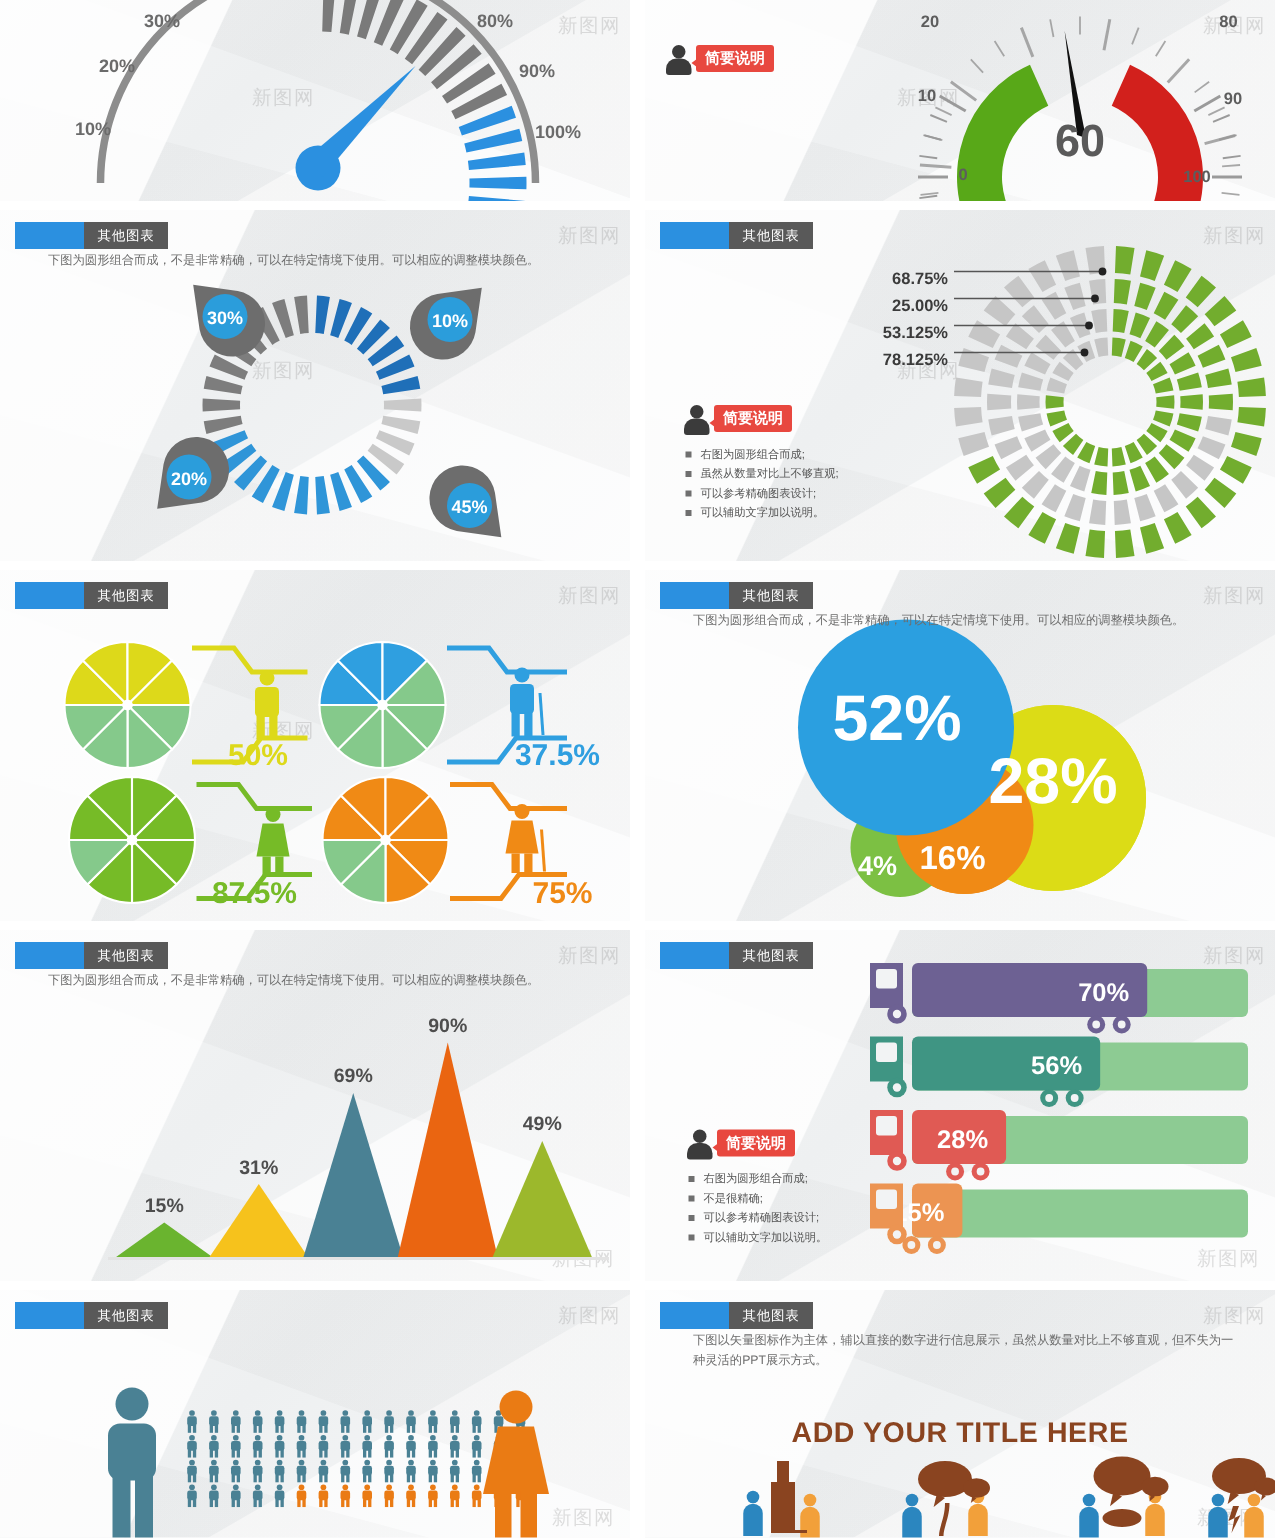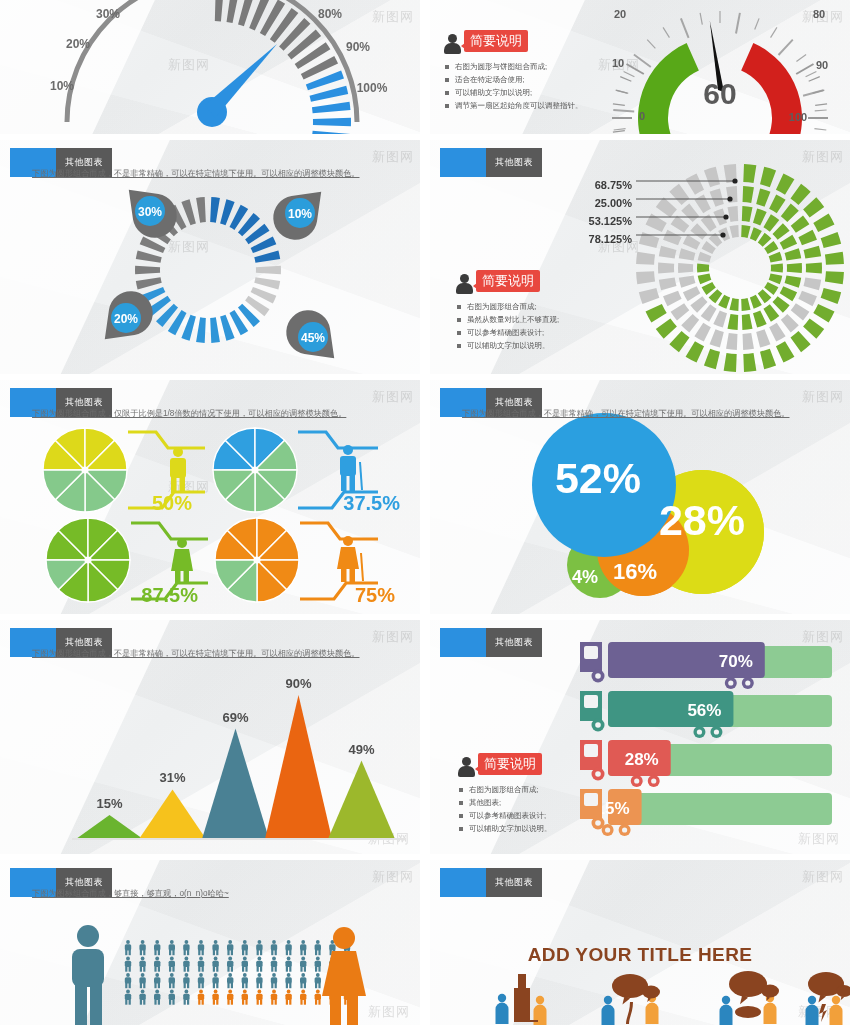--- a/index.html
+++ b/index.html
@@ -42,44 +42,44 @@
     font-family:"DejaVu Sans",sans-serif;
     transform:rotate(0deg);
   }
   .wm.a{ right:6px; top:8px; }
   .wm.b{ right:10px; bottom:6px; }
   .wm.c{ left:40%; top:42%; }
 
   
   .badge{
     position:absolute; left:10px; top:8px;
-    display:flex; align-items:stretch; height:29px; z-index:5;
+    display:flex; align-items:stretch; height:18px; z-index:5;
   }
   .badge .sq{ width:46px; background:#2b90e0; }
   .badge .lb{
     background:#595959; color:#fff; font-size:9px;
     padding:0 9px; display:flex; align-items:center;
     letter-spacing:.5px; white-space:nowrap;
   }
   .desc{
     position:absolute; left:32px; top:28px; right:18px;
-    font-size:8.2px; color:#6d6d6d; line-height:1.55; z-index:5;text-decoration:underline;
+    font-size:8.2px; color:#6d6d6d; line-height:1.55; z-index:5;
   }
   .desc.two{ right:24px; }
 
   
   .note{ position:absolute; z-index:5; }
   .note-head{ display:flex; align-items:flex-end; gap:3px; }
   .person-ico{ width:17px; height:20px; position:relative; }
   .person-ico .h{ position:absolute; left:4px; top:0; width:9px; height:9px; border-radius:50%; background:#3b3b3b;}
   .person-ico .b{ position:absolute; left:0; top:9px; width:17px; height:11px; background:#3b3b3b; border-radius:7px 7px 2px 2px;}
   .note-tag{
-    background:#e8483f; color:#fff; font-size:13px;
+    background:#e8483f; color:#fff; font-size:10px;
     padding:2px 6px; border-radius:2px; margin-bottom:2px;
-    position:relative; white-space:nowrap;
+    position:relative; white-space:nowrap;font-weight:bold;
   }
   .note-tag::before{
     content:""; position:absolute; left:-3px; bottom:3px;
     border-top:3px solid transparent; border-bottom:3px solid transparent;
     border-right:4px solid #e8483f;
   }
   .note ul{ list-style:none; margin-top:6px; }
   .note li{
     font-size:7.5px; color:#555; line-height:1.75;
     padding-left:11px; position:relative; white-space:nowrap;
@@ -149,26 +149,20 @@
     <span class="wm a">新图网</span>
     <span class="wm c">新图网</span>
     <div class="note" style="left:14px; top:30px;">
       <div class="note-head">
         <div class="person-ico">
             <div class="h"></div>
             <div class="b"></div>
           </div>
         <div class="note-tag">简要说明</div>
       </div>
-      <ul>
-        <li>右图为圆形与饼图组合而成;</li>
-        <li>适合在特定场合使用;</li>
-        <li>可以辅助文字加以说明;</li>
-        <li>调节第一扇区起始角度可以调整指针。</li>
-      </ul>
     </div>
     <div class="svgwrap">
       <svg viewBox="0 0 420 134" width="420" height="134">
         <g id="g2">
             <line x1="245.99999999999994" y1="194.21023553303058" x2="235.99999999999994" y2="211.53074360871935" stroke="#9a9a9a" stroke-width="2"></line>
             <line x1="231.5589028151628" y1="194.16192066795855" x2="224.25376566705813" y2="203.68216075145338" stroke="#9a9a9a" stroke-width="1.3"></line>
             <line x1="222.11774900609143" y1="185.88225099390854" x2="213.63246763185285" y2="194.36753236814712" stroke="#9a9a9a" stroke-width="1.3"></line>
             <line x1="213.83807933204142" y1="176.4410971848372" x2="204.3178392485466" y2="183.7462343329418" stroke="#9a9a9a" stroke-width="1.3"></line>
             <line x1="213.78976446696942" y1="162" x2="196.46925639128062" y2="172" stroke="#9a9a9a" stroke-width="2"></line>
             <line x1="201.30756487891645" y1="154.73760950704857" x2="190.22101048878102" y2="159.32981069542964" stroke="#9a9a9a" stroke-width="1.3"></line>
@@ -446,21 +440,20 @@
     </div>
   </div>
 
   <div class="slide">
     <span class="wm a">新图网</span>
     <span class="wm c">新图网</span>
     <div class="badge">
       <div class="sq"></div>
       <div class="lb">其他图表</div>
     </div>
-    <div class="desc">下图为圆形组合而成，仅限于比例是1/8倍数的情况下使用，可以相应的调整模块颜色。</div>
     <div class="svgwrap">
       <svg viewBox="0 0 420 234" width="420" height="234">
         <g id="g5">
             <path d="M85 90L43 90A42 42 0 0 1 55.301515190165006 60.301515190165006Z" fill="#ddd91a" stroke="#fff" stroke-width="1.4"></path>
             <path d="M85 90L55.301515190165006 60.301515190165006A42 42 0 0 1 85 48Z" fill="#ddd91a" stroke="#fff" stroke-width="1.4"></path>
             <path d="M85 90L85 48A42 42 0 0 1 114.698484809835 60.301515190165006Z" fill="#ddd91a" stroke="#fff" stroke-width="1.4"></path>
             <path d="M85 90L114.698484809835 60.301515190165006A42 42 0 0 1 127 90Z" fill="#ddd91a" stroke="#fff" stroke-width="1.4"></path>
             <path d="M85 90L127 90A42 42 0 0 1 114.698484809835 119.698484809835Z" fill="#85c98b" stroke="#fff" stroke-width="1.4"></path>
             <path d="M85 90L114.698484809835 119.698484809835A42 42 0 0 1 85 132Z" fill="#85c98b" stroke="#fff" stroke-width="1.4"></path>
             <path d="M85 90L85 132A42 42 0 0 1 55.301515190165006 119.698484809835Z" fill="#85c98b" stroke="#fff" stroke-width="1.4"></path>
@@ -600,21 +593,21 @@
     <div class="note" style="left:28px; top:133px;">
       <div class="note-head">
         <div class="person-ico">
             <div class="h"></div>
             <div class="b"></div>
           </div>
         <div class="note-tag">简要说明</div>
       </div>
       <ul>
         <li>右图为圆形组合而成;</li>
-        <li>其他图表;</li>
+        <li>不是很精确;</li>
         <li>可以参考精确图表设计;</li>
         <li>可以辅助文字加以说明。</li>
       </ul>
     </div>
     <div class="svgwrap">
       <svg viewBox="0 0 420 234" width="420" height="234">
           <g id="g8">
             <rect x="178" y="26" width="224" height="32" rx="4" fill="#8dcb93"></rect>
             <rect x="178" y="22" width="156.8" height="36" rx="4" fill="#6d6193"></rect>
             <text x="322.8" y="47" font-size="17" font-weight="bold" fill="#fff" text-anchor="end">70%</text>
@@ -664,21 +657,20 @@
     </div>
   </div>
 
   <div class="slide">
     <span class="wm a">新图网</span>
     <span class="wm b">新图网</span>
     <div class="badge">
       <div class="sq"></div>
       <div class="lb">其他图表</div>
     </div>
-    <div class="desc">下图为图标组合而成，够直接，够直观，o(n_n)o哈哈~</div>
     <div class="svgwrap">
       <svg viewBox="0 0 420 167" width="420" height="167">
           <g id="g9">
             <g>
               <circle cx="128" cy="82" r="1.9" fill="#4a8194"></circle>
               <path d="M124.8 85h6.4*s" fill="none"></path>
               <rect x="124.8" y="84.2" width="6.4" height="6.4" rx="1.6" fill="#4a8194"></rect>
               <rect x="125.2" y="90" width="2.2" height="5.2" fill="#4a8194"></rect>
               <rect x="128.6" y="90" width="2.2" height="5.2" fill="#4a8194"></rect>
             </g>
@@ -1136,20 +1128,21 @@
     </div>
   </div>
 
   <div class="slide">
     <span class="wm a">新图网</span>
     <span class="wm b">新图网</span>
     <div class="badge">
       <div class="sq"></div>
       <div class="lb">其他图表</div>
     </div>
+    <div class="desc two">下图以矢量图标作为主体，辅以直接的数字进行信息展示，虽然从数量对比上不够直观，但不失为一种灵活的PPT展示方式。</div>
     <div class="svgwrap">
       <svg viewBox="0 0 420 167" width="420" height="167">
         <g id="g10">
             <circle cx="72" cy="138" r="4.2" fill="#2b86bf"></circle>
             <path d="M65.5 164V149a6.5 6.5 0 0 1 13 0V164Z" fill="#2b86bf"></path>
             <circle cx="110" cy="140" r="4.2" fill="#f2a03a"></circle>
             <path d="M103.5 166V151a6.5 6.5 0 0 1 13 0V166Z" fill="#f2a03a"></path>
             <path d="M88 128h8v-14h-8Z" fill="#8a4420"></path>
             <path d="M84 128h16v34h-16Z" fill="#8a4420"></path>
             <rect x="98" y="160" width="10" height="2" fill="#8a4420"></rect>

